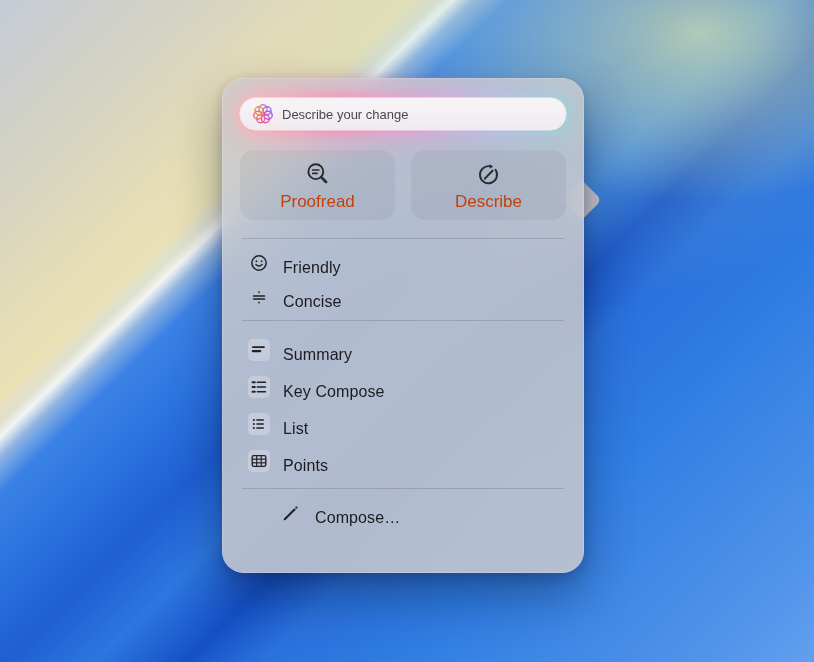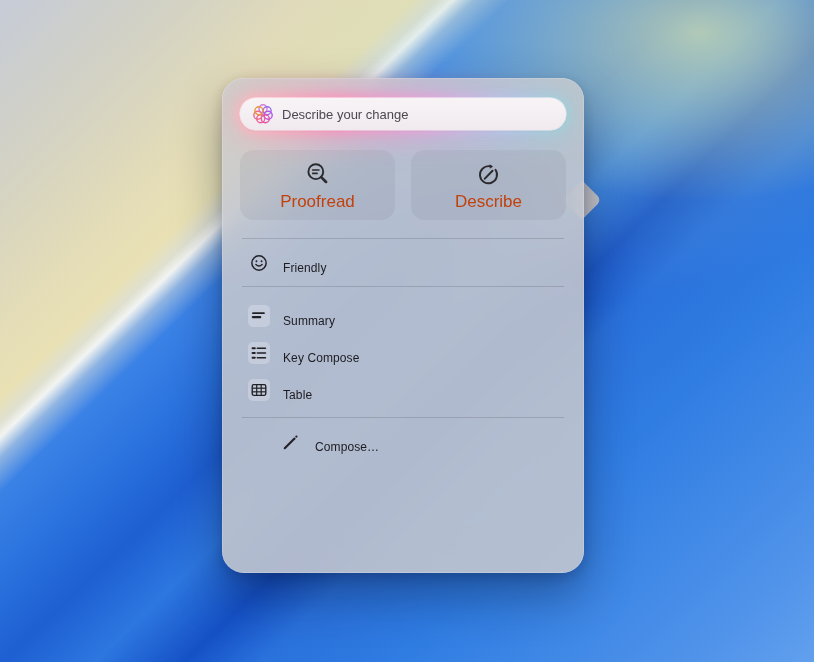--- a/index.html
+++ b/index.html
@@ -79,21 +79,21 @@
   .menu-row{display:flex;align-items:center;padding-left:26px;gap:13px;cursor:default;}
   .g1 .menu-row{height:34px;}
   .g2 .menu-row{height:37px;}
   .g3 .menu-row{height:34px;}
   .icon-cell{width:22px;height:22px;display:flex;align-items:center;justify-content:center;position:relative;flex:0 0 22px;}
   .icon-tile::before{
     content:"";position:absolute;left:0;top:0;width:22px;height:22px;border-radius:5px;
     background:rgba(255,255,255,.25);
   }
   .icon-cell svg{position:relative;z-index:1;display:block;}
-  .menu-label{font-size:12px;color:#1d1c20;letter-spacing:.1px;margin-top:10px;}
+  .menu-label{font-size:16px;color:#1d1c20;letter-spacing:.1px;margin-top:10px;}
   .btn-icon{display:block;}
 </style>
 </head>
 <body>
 
 <div class="wallpaper"></div>
 
 <div class="panel-wrap">
   <div class="tail"></div>
   <div class="panel">
@@ -146,20 +146,31 @@
         <span class="icon-cell">
           <svg width="22" height="22" viewBox="0 0 24 24" fill="none">
             <circle cx="12" cy="12" r="7.8" stroke="#222126" stroke-width="1.6"></circle>
             <circle cx="9.2" cy="10.1" r="1.0" fill="#222126"></circle>
             <circle cx="14.8" cy="10.1" r="1.0" fill="#222126"></circle>
             <path d="M8.6 13.6 Q12 16.8 15.4 13.6" stroke="#222126" stroke-width="1.5" stroke-linecap="round"></path>
           </svg>
         </span>
         <span class="menu-label">Friendly</span>
       </div>
+      <div class="menu-row">
+        <span class="icon-cell">
+          <svg width="22" height="22" viewBox="0 0 24 24" fill="none">
+            <path d="M6 10.9 H18" stroke="#222126" stroke-width="1.7" stroke-linecap="round"></path>
+            <path d="M6 14.1 H18" stroke="#222126" stroke-width="1.7" stroke-linecap="round"></path>
+            <path d="M10.7 6.1 h2.6 l-1.3 2.3 Z" fill="#222126"></path>
+            <path d="M12 16.6 l1.3 2.3 h-2.6 Z" fill="#222126"></path>
+          </svg>
+        </span>
+        <span class="menu-label">Concise</span>
+      </div>
     </div>
 
     <div class="divider d2"></div>
 
     <div class="group2 g2">
       <div class="menu-row">
         <span class="icon-cell icon-tile">
           <svg width="22" height="22" viewBox="0 0 24 24" fill="none" stroke="#222126" stroke-linecap="round">
             <path d="M5.4 8.9 H17.4" stroke-width="1.9"></path>
             <path d="M5.4 13.2 H13.2" stroke-width="2.6"></path>
@@ -175,29 +186,42 @@
             <path d="M5 12 H7.4" stroke-width="2.2"></path>
               <path d="M10.2 12 H19" stroke-width="1.8"></path>
             <path d="M5 17.2 H7.4" stroke-width="2.2"></path>
               <path d="M10.2 17.2 H19" stroke-width="1.8"></path>
           </svg>
         </span>
         <span class="menu-label">Key Compose</span>
       </div>
       <div class="menu-row">
         <span class="icon-cell icon-tile">
+          <svg width="22" height="22" viewBox="0 0 24 24" fill="none">
+            <circle cx="6.4" cy="7.6" r="1.15" fill="#222126"></circle>
+              <path d="M9.8 7.6 H16.6" stroke="#222126" stroke-width="1.7" stroke-linecap="round"></path>
+            <circle cx="6.4" cy="12" r="1.15" fill="#222126"></circle>
+              <path d="M9.8 12 H16.6" stroke="#222126" stroke-width="1.7" stroke-linecap="round"></path>
+            <circle cx="6.4" cy="16.4" r="1.15" fill="#222126"></circle>
+              <path d="M9.8 16.4 H16.6" stroke="#222126" stroke-width="1.7" stroke-linecap="round"></path>
+          </svg>
+        </span>
+        <span class="menu-label">List</span>
+      </div>
+      <div class="menu-row">
+        <span class="icon-cell icon-tile">
           <svg width="22" height="22" viewBox="0 0 24 24" fill="none" stroke="#222126">
             <rect x="4.6" y="6.2" width="14.8" height="11.6" rx="1.6" stroke-width="1.5"></rect>
             <path d="M9.5 6.2 V17.8" stroke-width="1.3"></path>
             <path d="M14.4 6.2 V17.8" stroke-width="1.3"></path>
             <path d="M4.6 10 H19.4" stroke-width="1.3"></path>
             <path d="M4.6 14 H19.4" stroke-width="1.3"></path>
           </svg>
         </span>
-        <span class="menu-label">Table</span>
+        <span class="menu-label">Points</span>
       </div>
     </div>
 
     <div class="divider d3"></div>
 
     <div class="group3 g3">
       <div class="menu-row">
         <span class="icon-cell">
           <svg width="22" height="22" viewBox="0 0 24 24" fill="none">
             <path d="M5.2 18.8 L15.8 8.2" stroke="#222126" stroke-width="2.3" stroke-linecap="round"></path>

